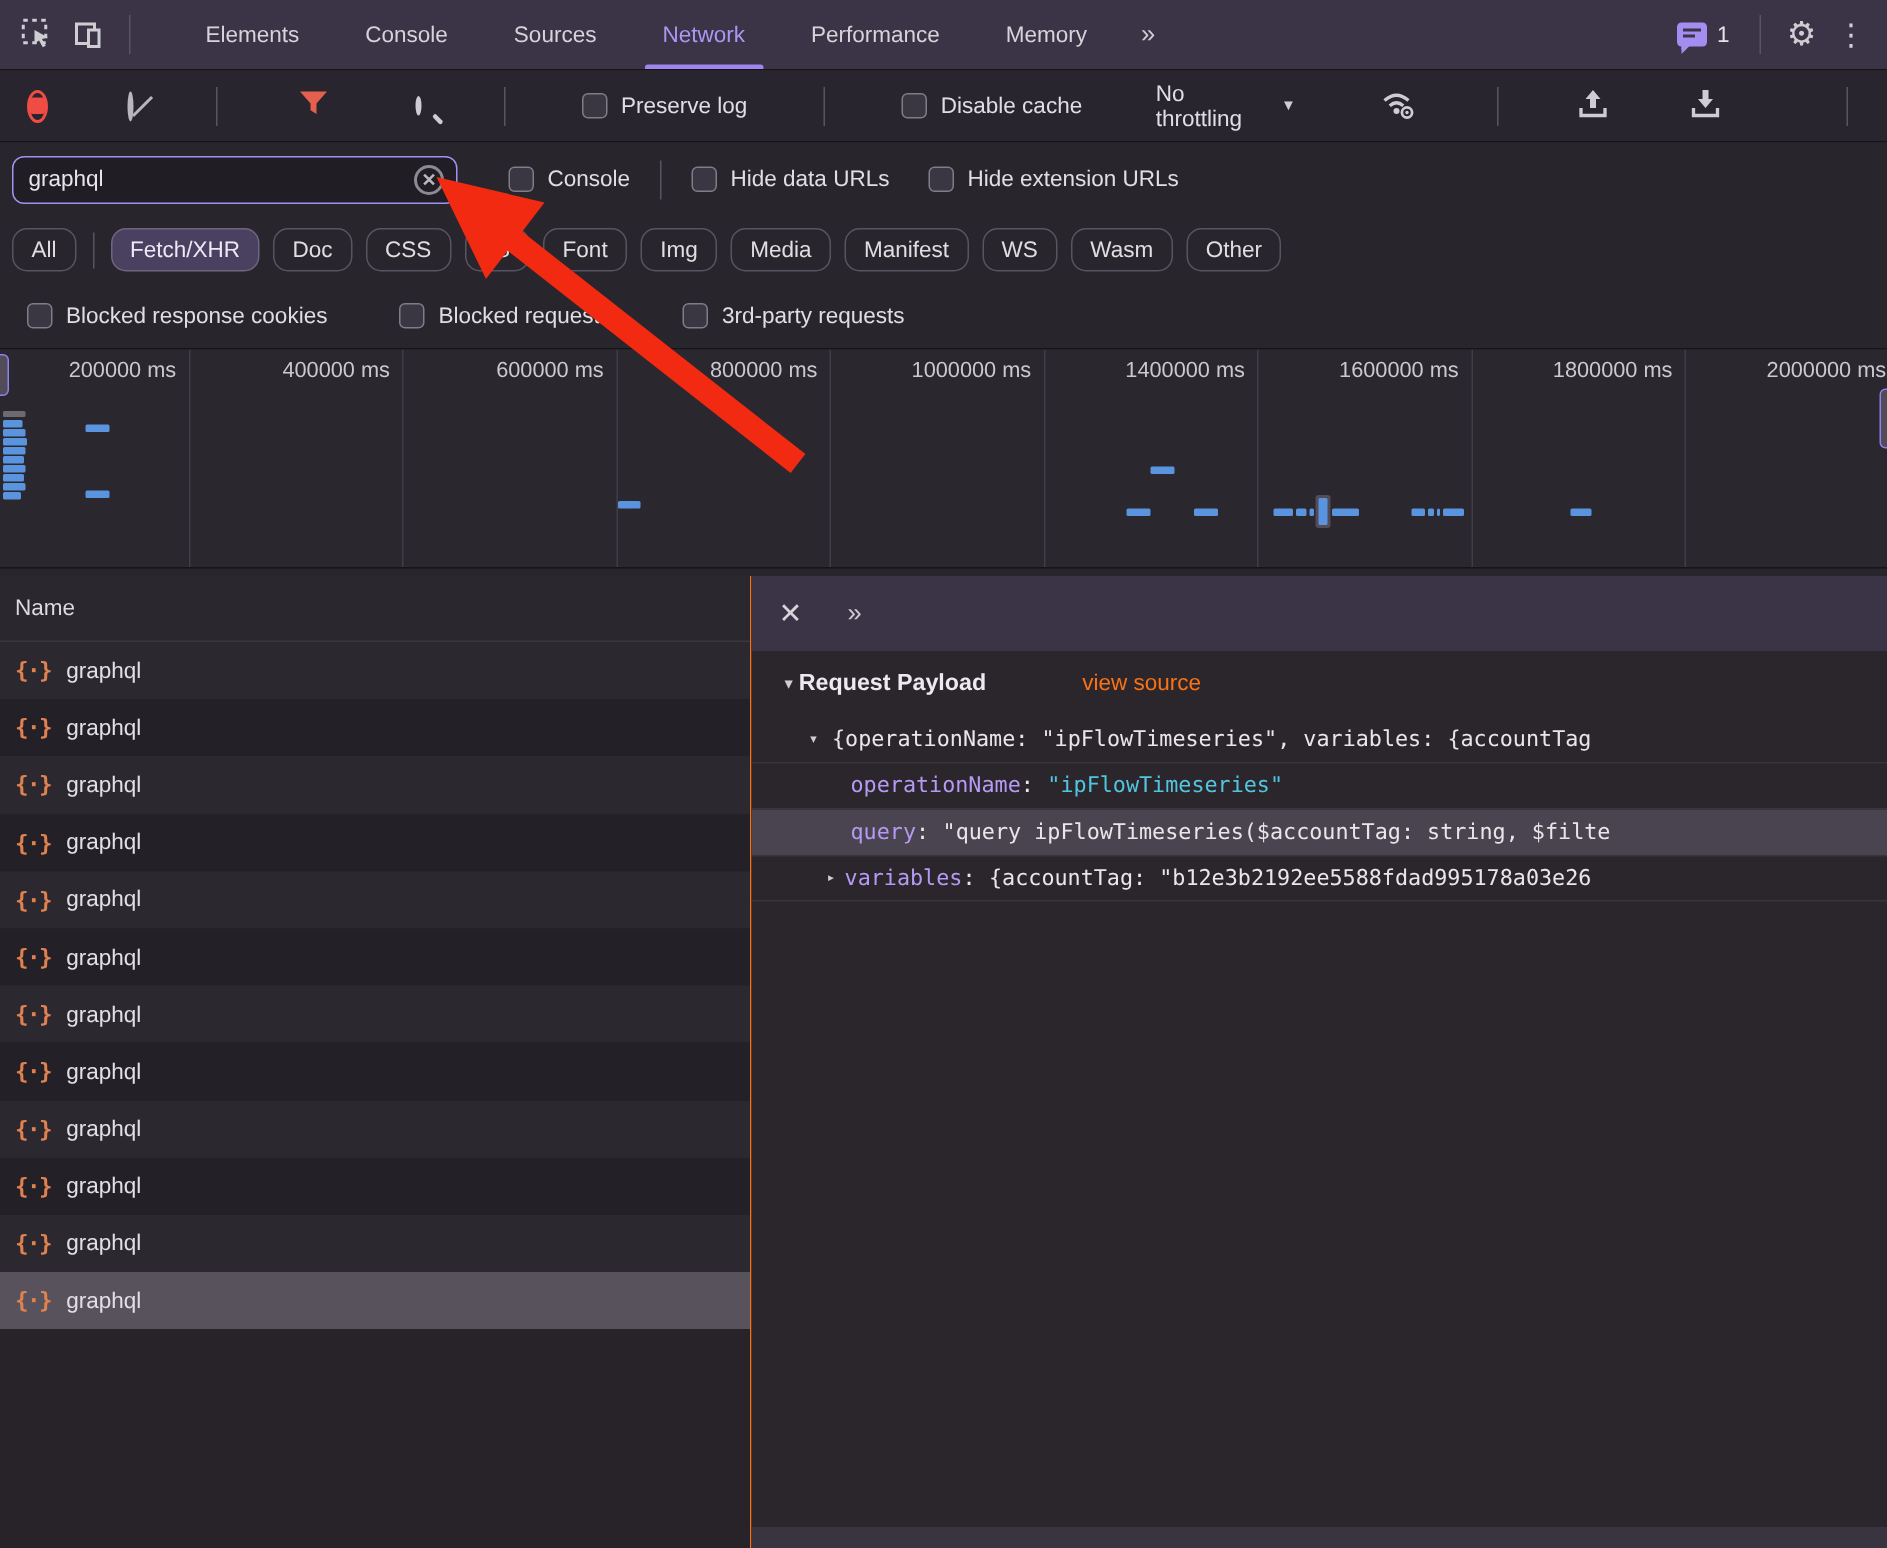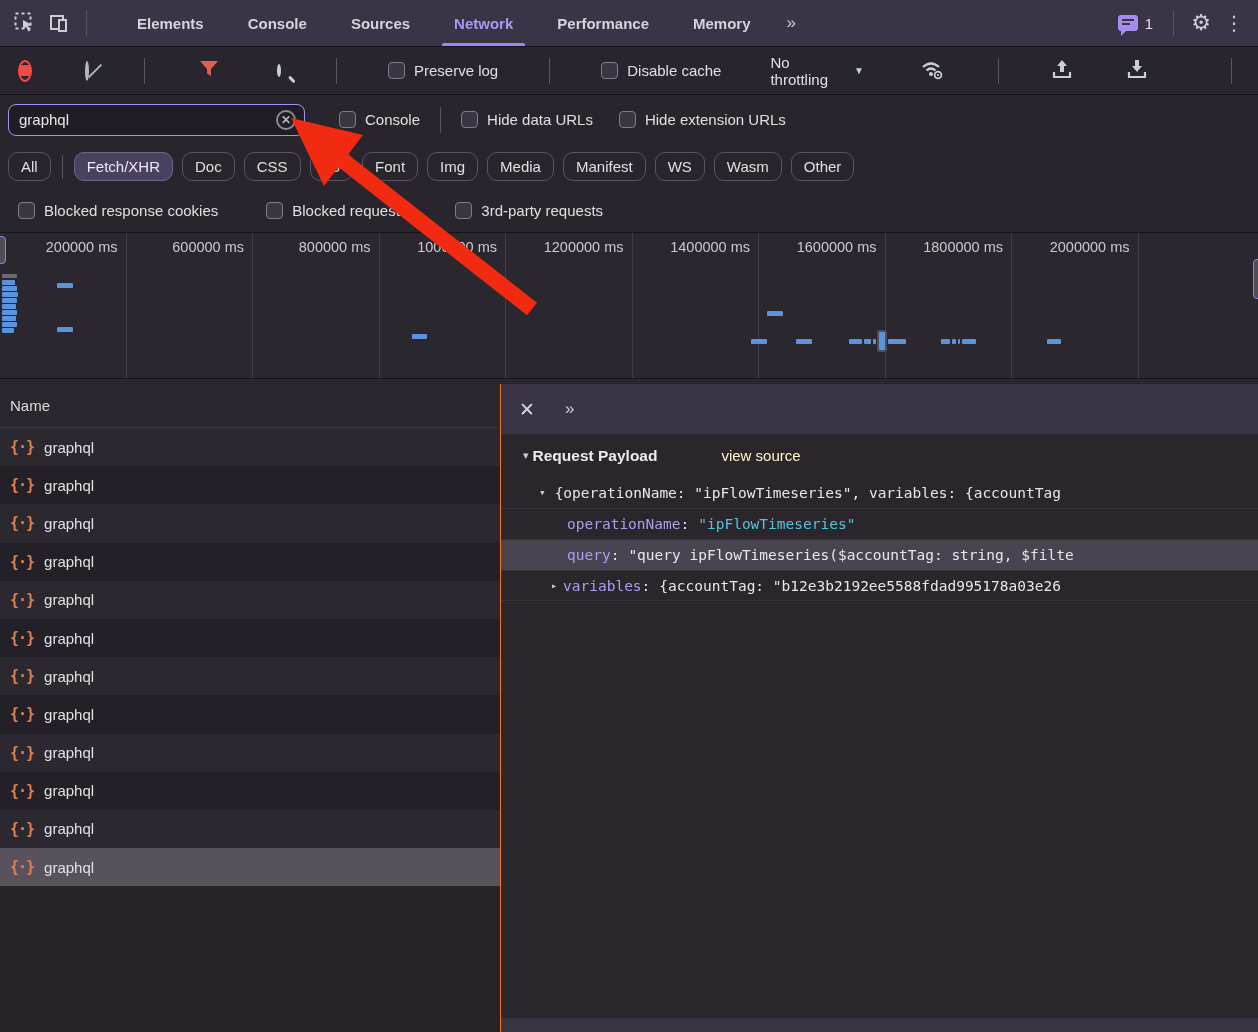--- a/index.html
+++ b/index.html
@@ -10,21 +10,21 @@
     background:#29252c; color:#e4e2e6; font-size:15px;
   }
 
   
   .tabbar {
     height:47px; background:#3b3447; display:flex; align-items:center;
     border-bottom:1px solid #17141a; padding:0 8px;
   }
   .icon-btn { display:flex; align-items:center; justify-content:center; width:34px; height:34px; border-radius:4px; color:#cfcdd4; flex:0 0 auto; }
   .vdiv { width:1px; height:26px; background:#5a5462; margin:0 10px; flex:0 0 auto; }
-  .tabs { display:flex; height:100%; align-items:stretch; margin-left:18px;font-weight:bold; }
+  .tabs { display:flex; height:100%; align-items:stretch; margin-left:18px; }
   .tab {
     display:flex; align-items:center; padding:0 22px; color:#d6d4da; position:relative; cursor:default;
   }
   .tab.active { color:#ab97f2; }
   .tab.active::after { content:""; position:absolute; left:10px; right:10px; bottom:0; height:3px; background:#9d86ee; border-radius:2px 2px 0 0; }
   .tab-chevrons { color:#cfcdd4; font-size:17px; letter-spacing:-2px; padding:0 14px; }
   .spacer { flex:1; }
   .badge-wrap { display:flex; align-items:center; gap:7px; margin-right:10px; }
   .bubble { width:20px; height:16px; background:#a38df1; border-radius:3px; position:relative; }
   .bubble::after { content:""; position:absolute; left:3px; bottom:-5px; border:3px solid transparent; border-top-color:#a38df1; border-left-color:#a38df1; }
@@ -71,21 +71,21 @@
     white-space:nowrap; background:transparent; font-size:15px;
   }
   .chip.active { background:#4a4161; border-color:#6e6680; color:#ece9f6; }
   .chip-div { width:1px; height:24px; background:#595462; margin:0 2px; }
 
   
   .xtra-row { height:44px; display:flex; align-items:center; padding:0 8px; gap:28px; background:#29252c; border-bottom:1px solid #17141a; }
 
   
   .timeline { position:relative; height:146px; background:#2b272e; border-bottom:1px solid #17141a; overflow:hidden; }
-  .tl-cols { position:absolute; inset:0; display:flex; }
+  .tl-cols { position:absolute; inset:0; display:flex;gap:16px; }
   .tl-col { width:126.5px; flex:0 0 auto; border-right:1px solid #413c46; display:flex; justify-content:flex-end; padding:6px 8px 0 0; }
   .tl-col span { color:#cbc9cf; font-size:14.5px; white-space:nowrap; }
   .tl-bar { position:absolute; height:5px; background:#5b94de; border-radius:1px; }
   .tl-bar.grey { background:#6d6a72; height:4px; }
   .tl-pill { position:absolute; background:#514c57; border-radius:2px; }
   .tl-pill i { position:absolute; left:2px; top:2px; right:2px; bottom:2px; background:#5b94de; border-radius:1px; }
   .tl-handle { position:absolute; background:#514c57; border:1px solid #8a84f0; border-radius:4px; }
 
   
   .split { position:absolute; top:384px; left:0; right:0; bottom:0; display:flex; }
@@ -102,21 +102,21 @@
   .detail-tabs { height:50px; background:#3b3447; display:flex; align-items:center; padding:0 4px; flex:0 0 auto; }
   .close-x { color:#d6d4da; font-size:19px; padding:0 16px 0 14px; }
   .dtab { position:relative; height:100%; display:flex; align-items:center; padding:0 17px; color:#d6d4da; }
   .dtab.active { color:#ab97f2; }
   .dtab.active::after { content:""; position:absolute; left:8px; right:8px; bottom:0; height:3px; background:#9d86ee; border-radius:2px 2px 0 0; }
 
   .payload { flex:1; position:relative; font-size:15px; }
   .rp-title-row { display:flex; align-items:center; height:43px; padding-left:22px; }
   .rp-title { font-weight:bold; color:#eceaf0; font-size:15.5px; }
   .tri { color:#cfcdd4; font-size:11px; margin-right:4px; }
-  .view-src { color:#fef9c3; margin-left:64px; }
+  .view-src { color:#f97316; margin-left:64px; }
   .code { font-family:"DejaVu Sans Mono", monospace; font-size:14.5px; white-space:nowrap; }
   .p-row { height:31px; display:flex; align-items:center; }
   .p-summary { padding-left:38px; color:#e8e6ea; }
   .p-summary .tri { margin-right:9px; }
   .p-kv { padding-left:66px; border-top:1px solid #38343c; }
   .p-kv.selected { background:#4a4450; }
   .p-kv.last { border-bottom:1px solid #38343c; }
   .p-kv .tri { margin:0 6px 0 -16px; font-size:10px; }
   .pkey { color:#b49af2; }
   .pval-str { color:#52c5de; }
@@ -275,30 +275,30 @@
         <span>3rd-party requests</span>
       </span>
     </div>
 
   <div class="timeline">
     <div class="tl-cols" id="tl-cols">
         <div class="tl-col">
           <span>200000 ms</span>
         </div>
         <div class="tl-col">
+          <span>400000 ms</span>
+        </div>
+        <div class="tl-col">
           <span>600000 ms</span>
         </div>
         <div class="tl-col">
           <span>800000 ms</span>
         </div>
         <div class="tl-col">
           <span>1000000 ms</span>
-        </div>
-        <div class="tl-col">
-          <span>1200000 ms</span>
         </div>
         <div class="tl-col">
           <span>1400000 ms</span>
         </div>
         <div class="tl-col">
           <span>1600000 ms</span>
         </div>
         <div class="tl-col">
           <span>1800000 ms</span>
         </div>

